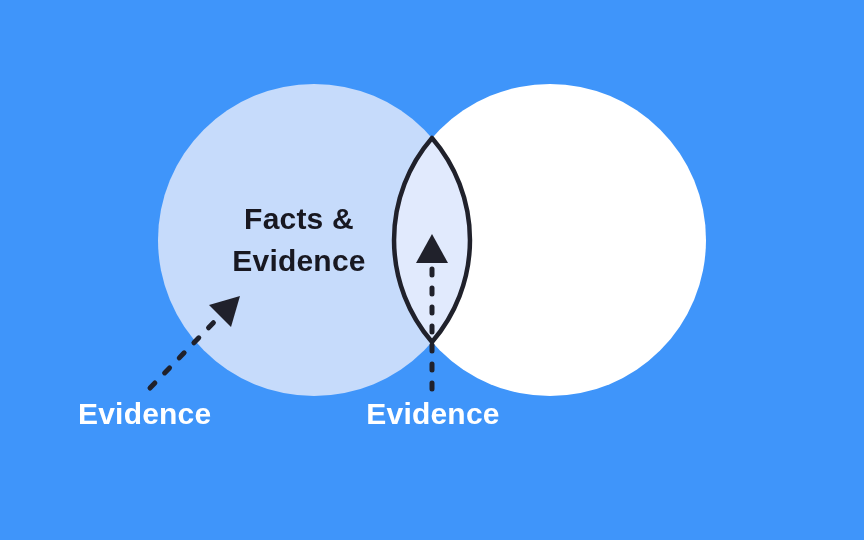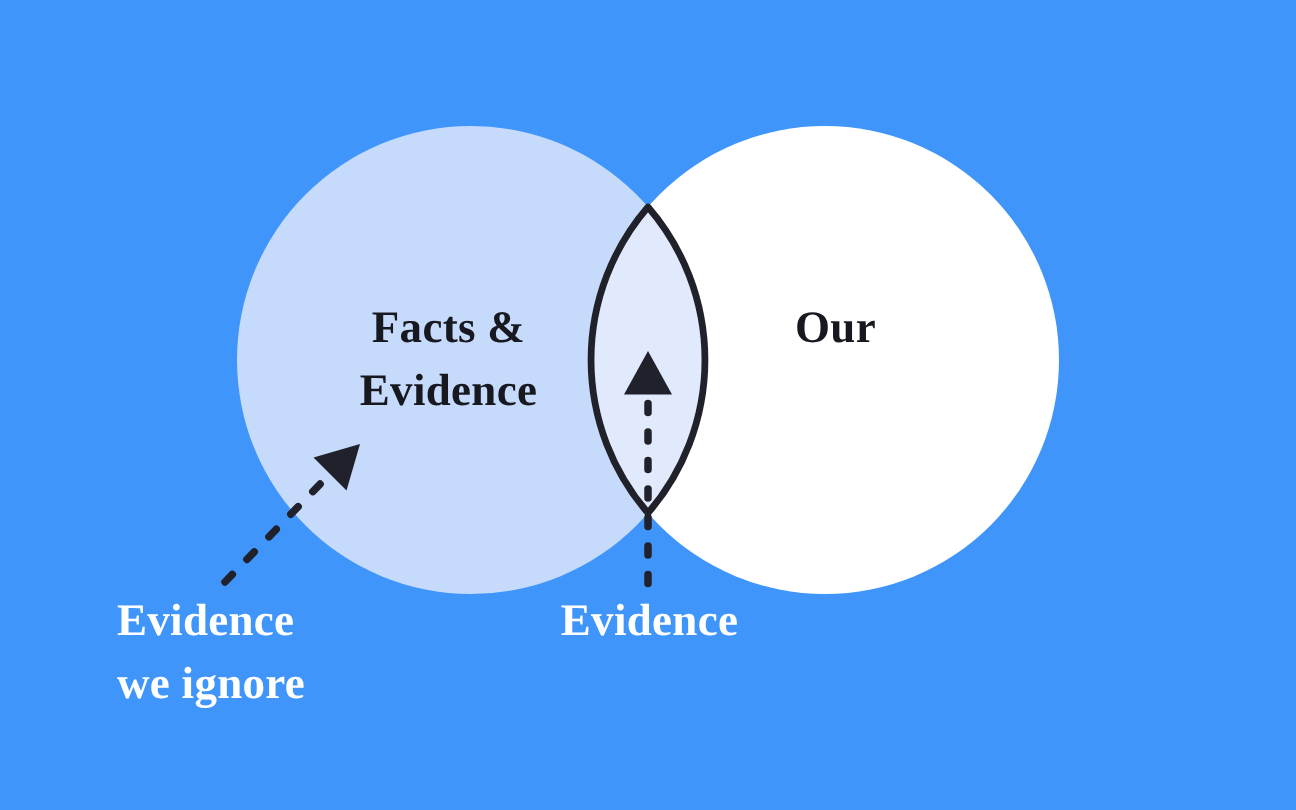--- a/index.html
+++ b/index.html
@@ -6,21 +6,20 @@
     margin: 0;
     padding: 0;
     font-family: "Liberation Sans", sans-serif;
   }
   .stage {
     position: relative;
     width: 864px;
     height: 540px;
     background: var(--background, #3f95fa);
     overflow: hidden;
-    font-family: Liberation Serif, serif;
   }
   .scene {
     position: absolute;
     left: 0;
     top: 0;
     width: 864px;
     height: 540px;
     display: block;
   }
   .left-circle  { fill: var(--left-circle-fill, #c6dbfb); }
@@ -72,25 +71,23 @@
     <line class="dash-line dash-d" x1="150" y1="388" x2="218" y2="318"></line>
     <polygon class="arrow-head" points="240,296 231,327 209,305"></polygon>
   </svg>
 
   <div class="label label-dark label-facts">
     <div>Facts &amp;</div>
     <div>Evidence</div>
   </div>
 
   <div class="label label-dark label-beliefs">
-    <div>Our</div>
   </div>
 
   <div class="label label-light label-ignore">
     <div>Evidence</div>
-    <div>we ignore</div>
   </div>
 
   <div class="label label-light label-believe">
     <div>Evidence</div>
   </div>
 
 </div>
 
 </body></html>

